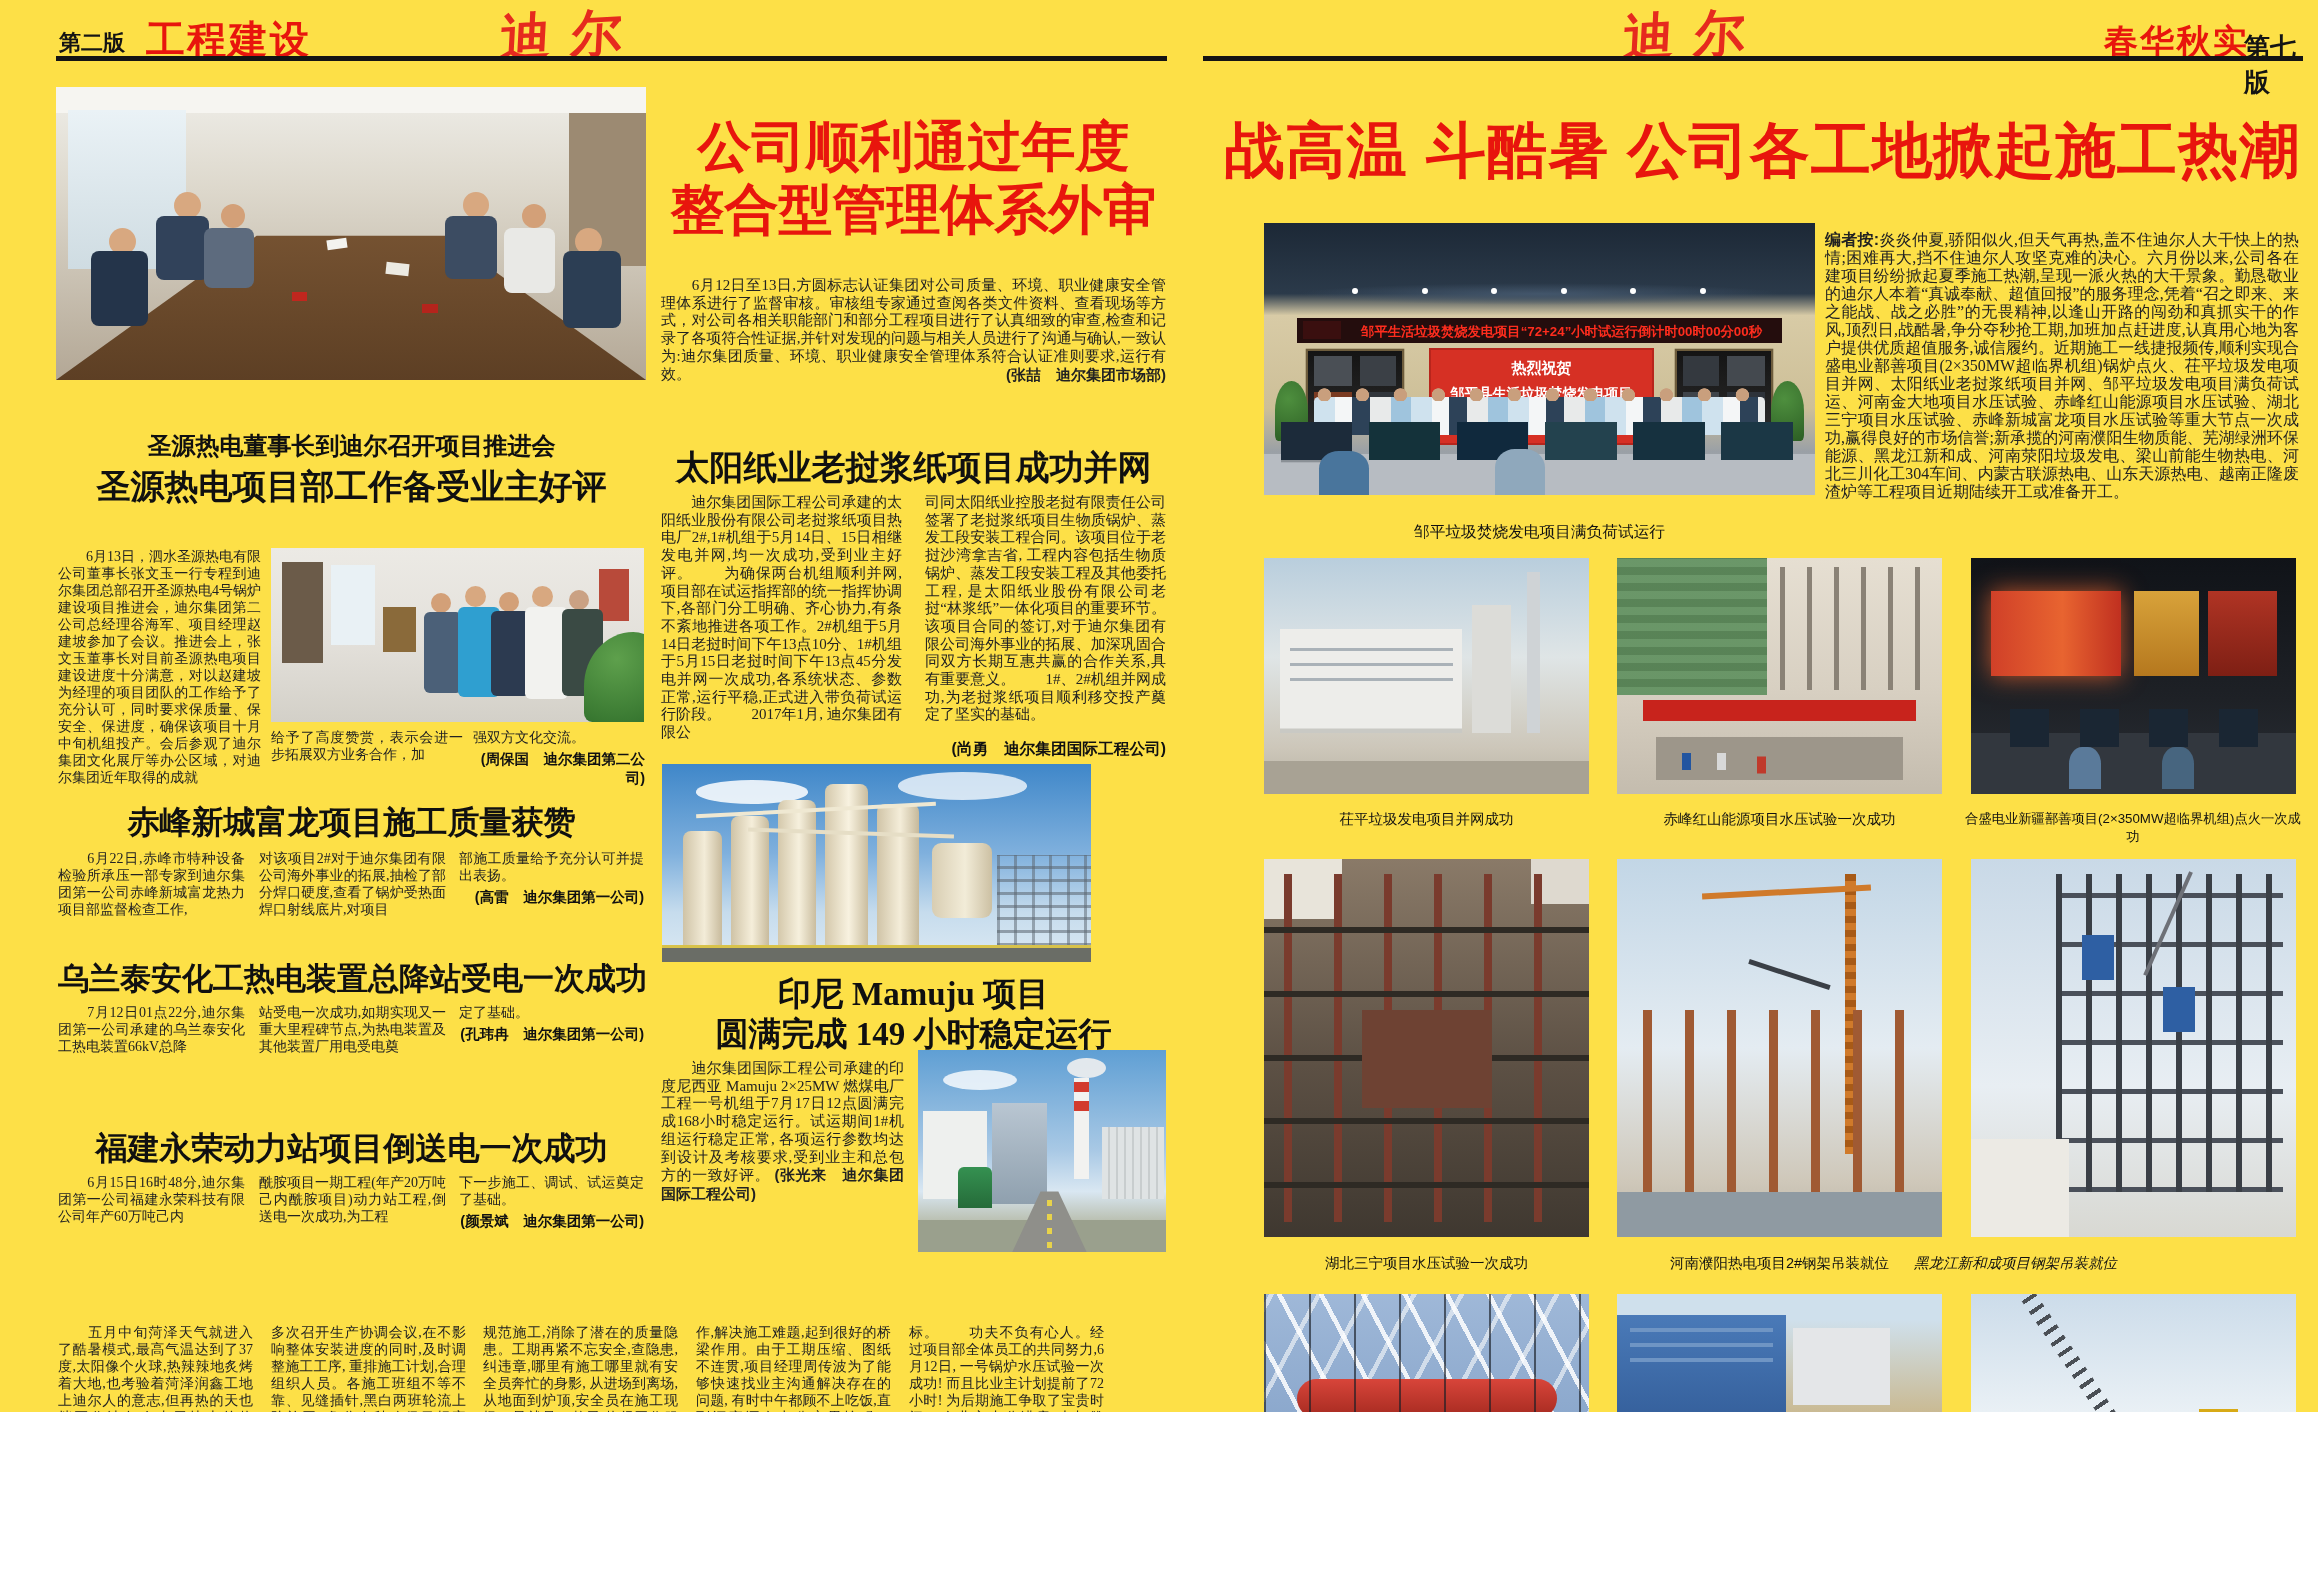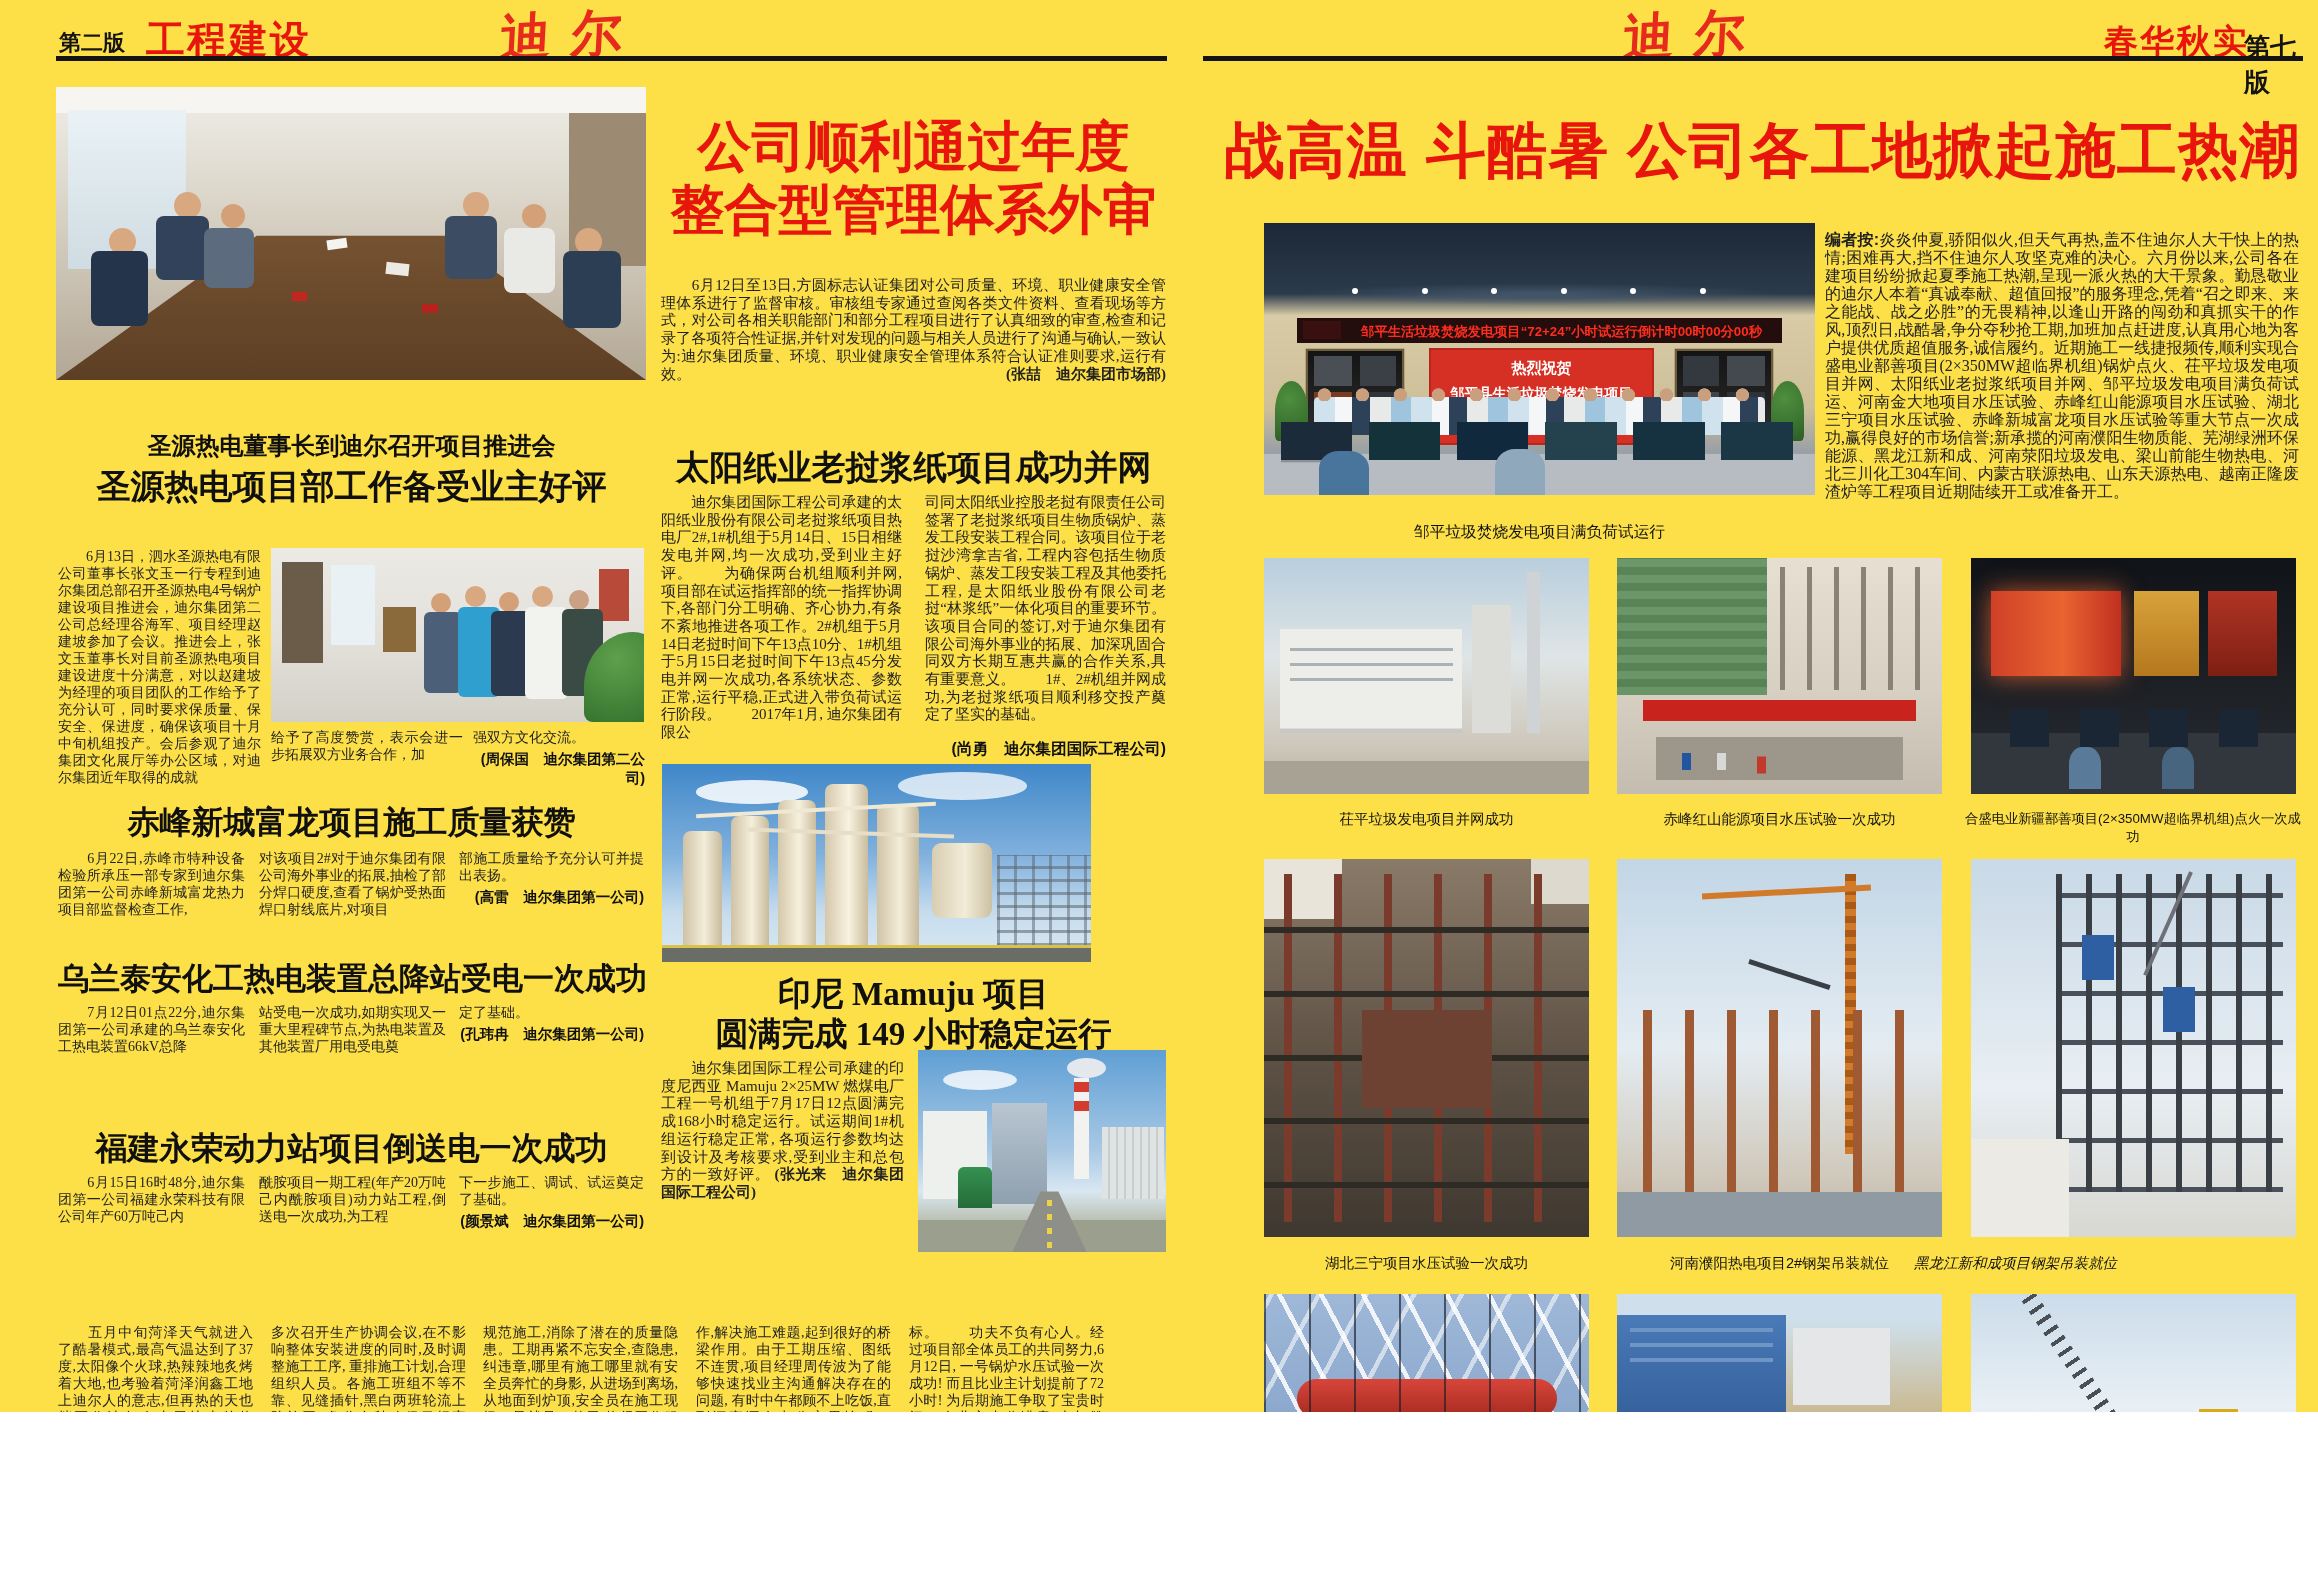--- a/index.html
+++ b/index.html
@@ -14,21 +14,21 @@
   .section-red.small{font-size:34px;}
   .masthead{font-family:"DejaVu Serif",serif;font-weight:bold;font-size:51px;color:#e62a1e;
             transform:rotate(-3deg) skewX(-6deg);letter-spacing:20px;white-space:nowrap;}
   .hl-red{font-family:"Liberation Sans",sans-serif;font-weight:900;color:var(--red);text-align:center;line-height:1.16;}
   .hl-darkred{font-family:"Liberation Sans",sans-serif;font-weight:900;color:var(--darkred);text-align:center;}
   .hl-serif{font-family:"Liberation Serif",serif;font-weight:bold;color:#101010;text-align:center;white-space:nowrap;}
   .kicker{font-family:"Liberation Serif",serif;font-weight:bold;font-size:24px;text-align:center;color:#101010;}
   .body-col{font-size:14px;line-height:17px;text-align:justify;color:#222;}
   .body-col.mid{font-size:15px;line-height:17.7px;}
   .byline{font-family:"Liberation Sans",sans-serif;font-weight:bold;font-size:14.5px;text-align:right;color:#111;margin-top:3.5px;}
-  .byline-inline{font-family:Liberation Serif, serif;font-weight:bold;}
+  .byline-inline{font-family:Liberation Sans, sans-serif;font-weight:bold;}
   .caption{font-family:"Liberation Sans",sans-serif;font-size:14.5px;text-align:center;color:#111;}
   .photo{position:absolute;overflow:hidden;}
   .note{font-size:16px;line-height:18px;text-align:justify;color:#222;}
   .note b{font-family:"Liberation Sans",sans-serif;}
 </style>
 </head>
 <body>
 
 <div id="root">
 

